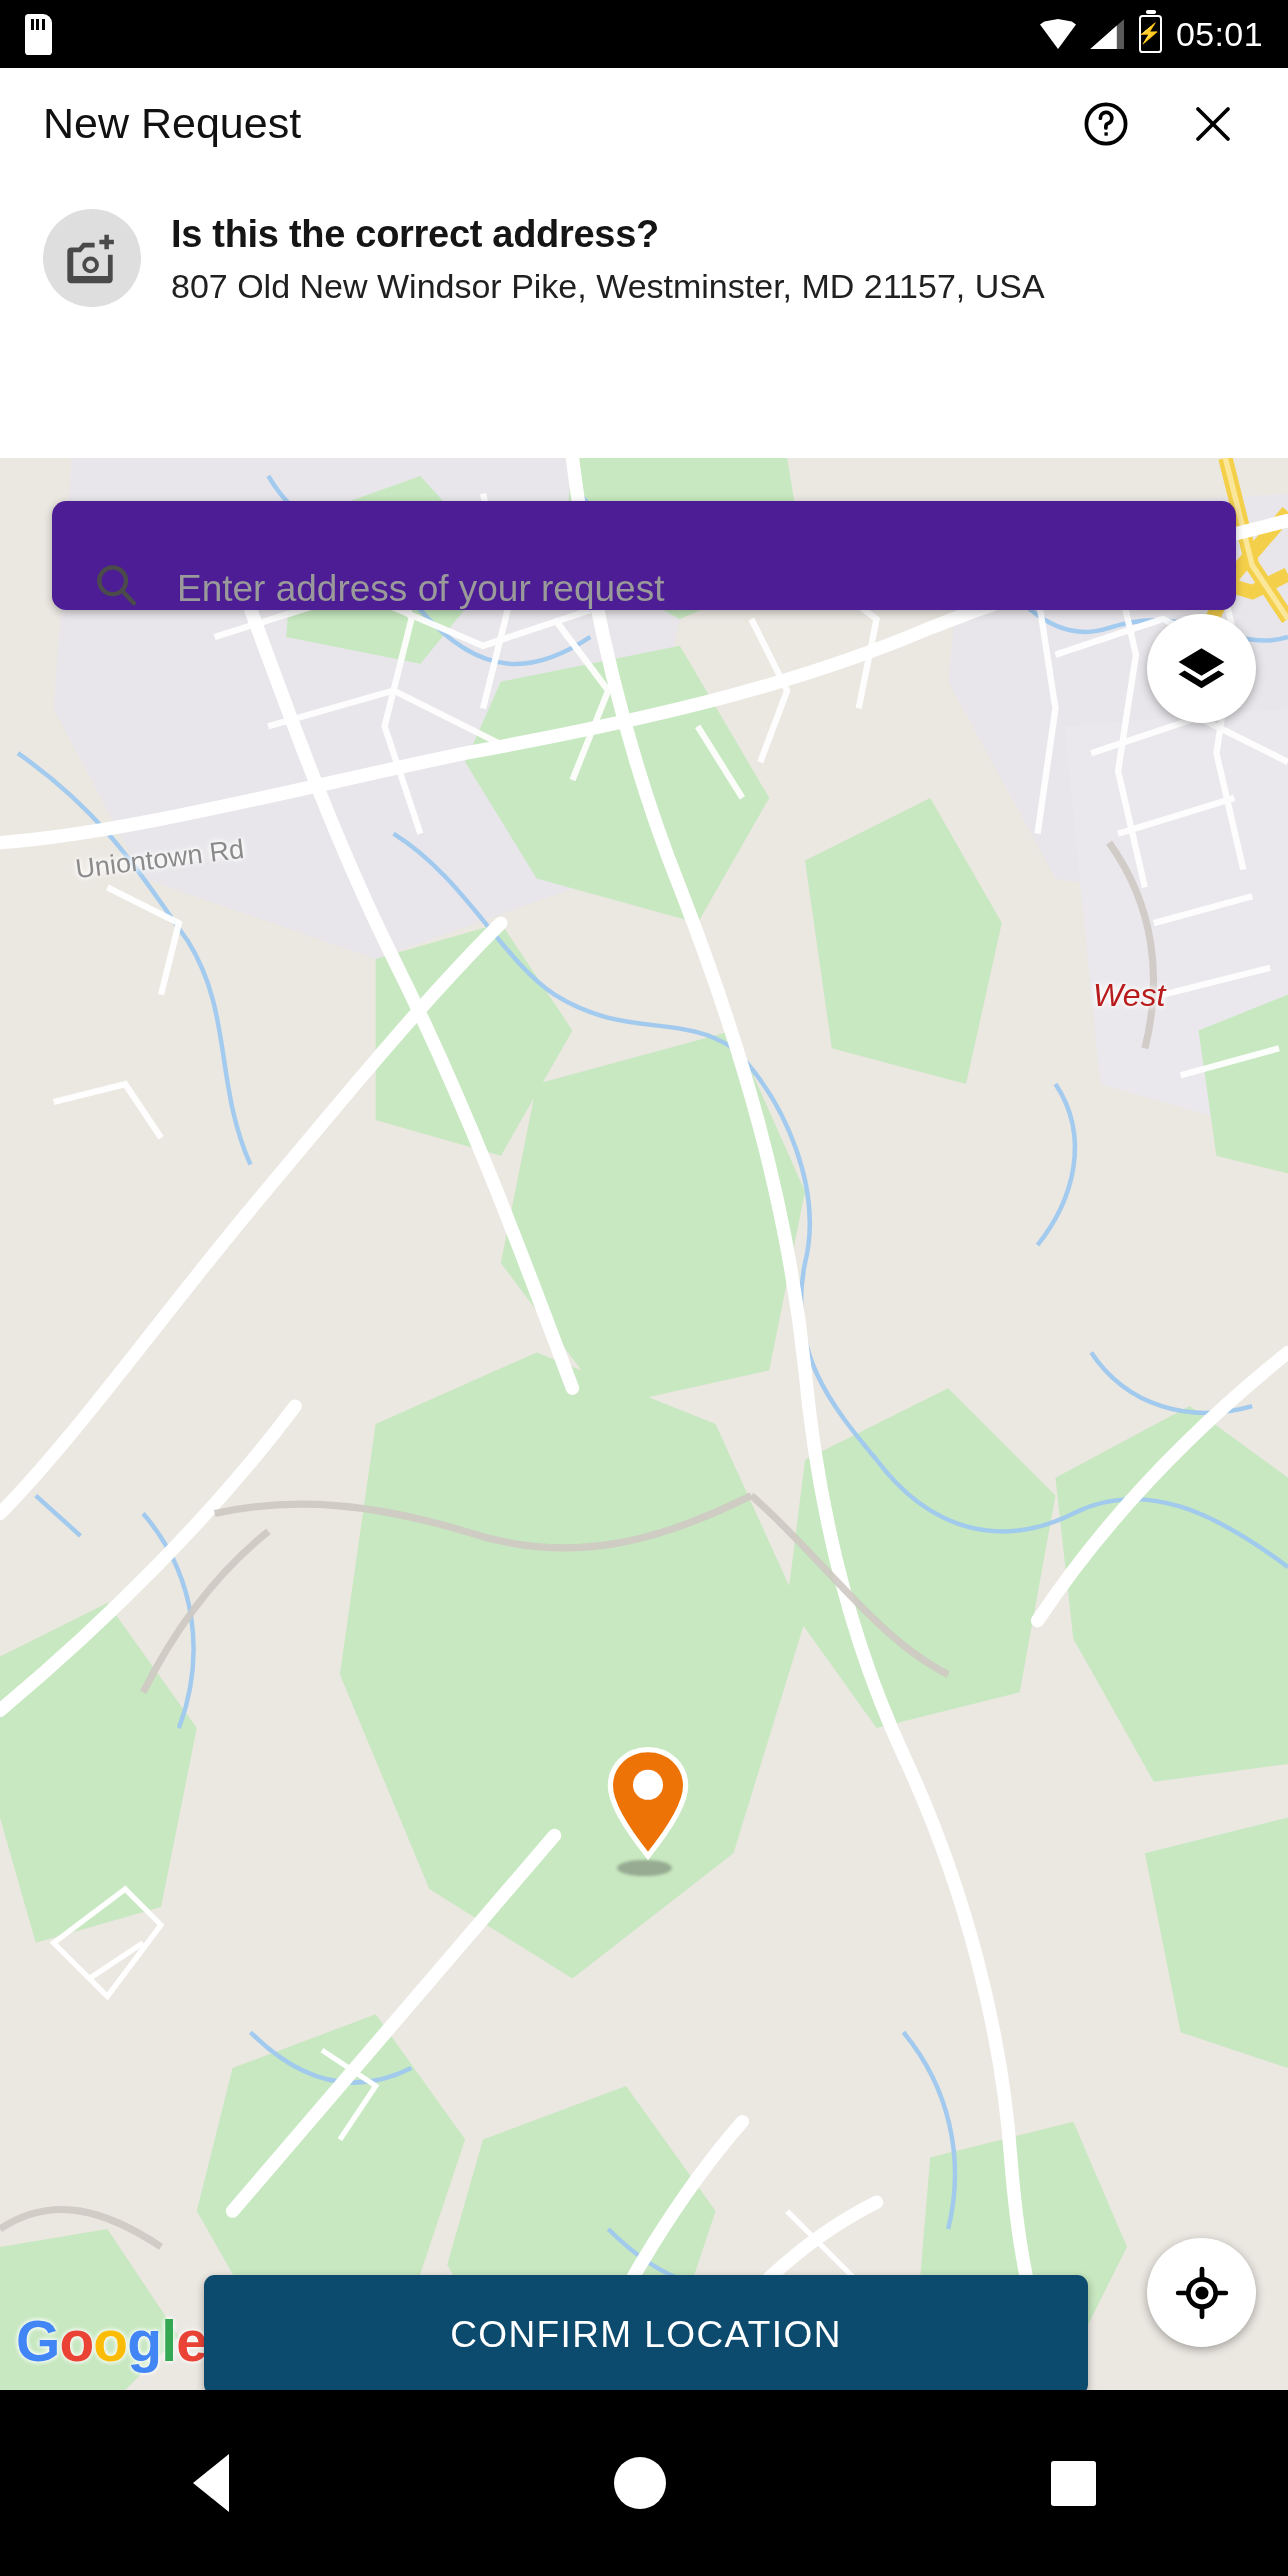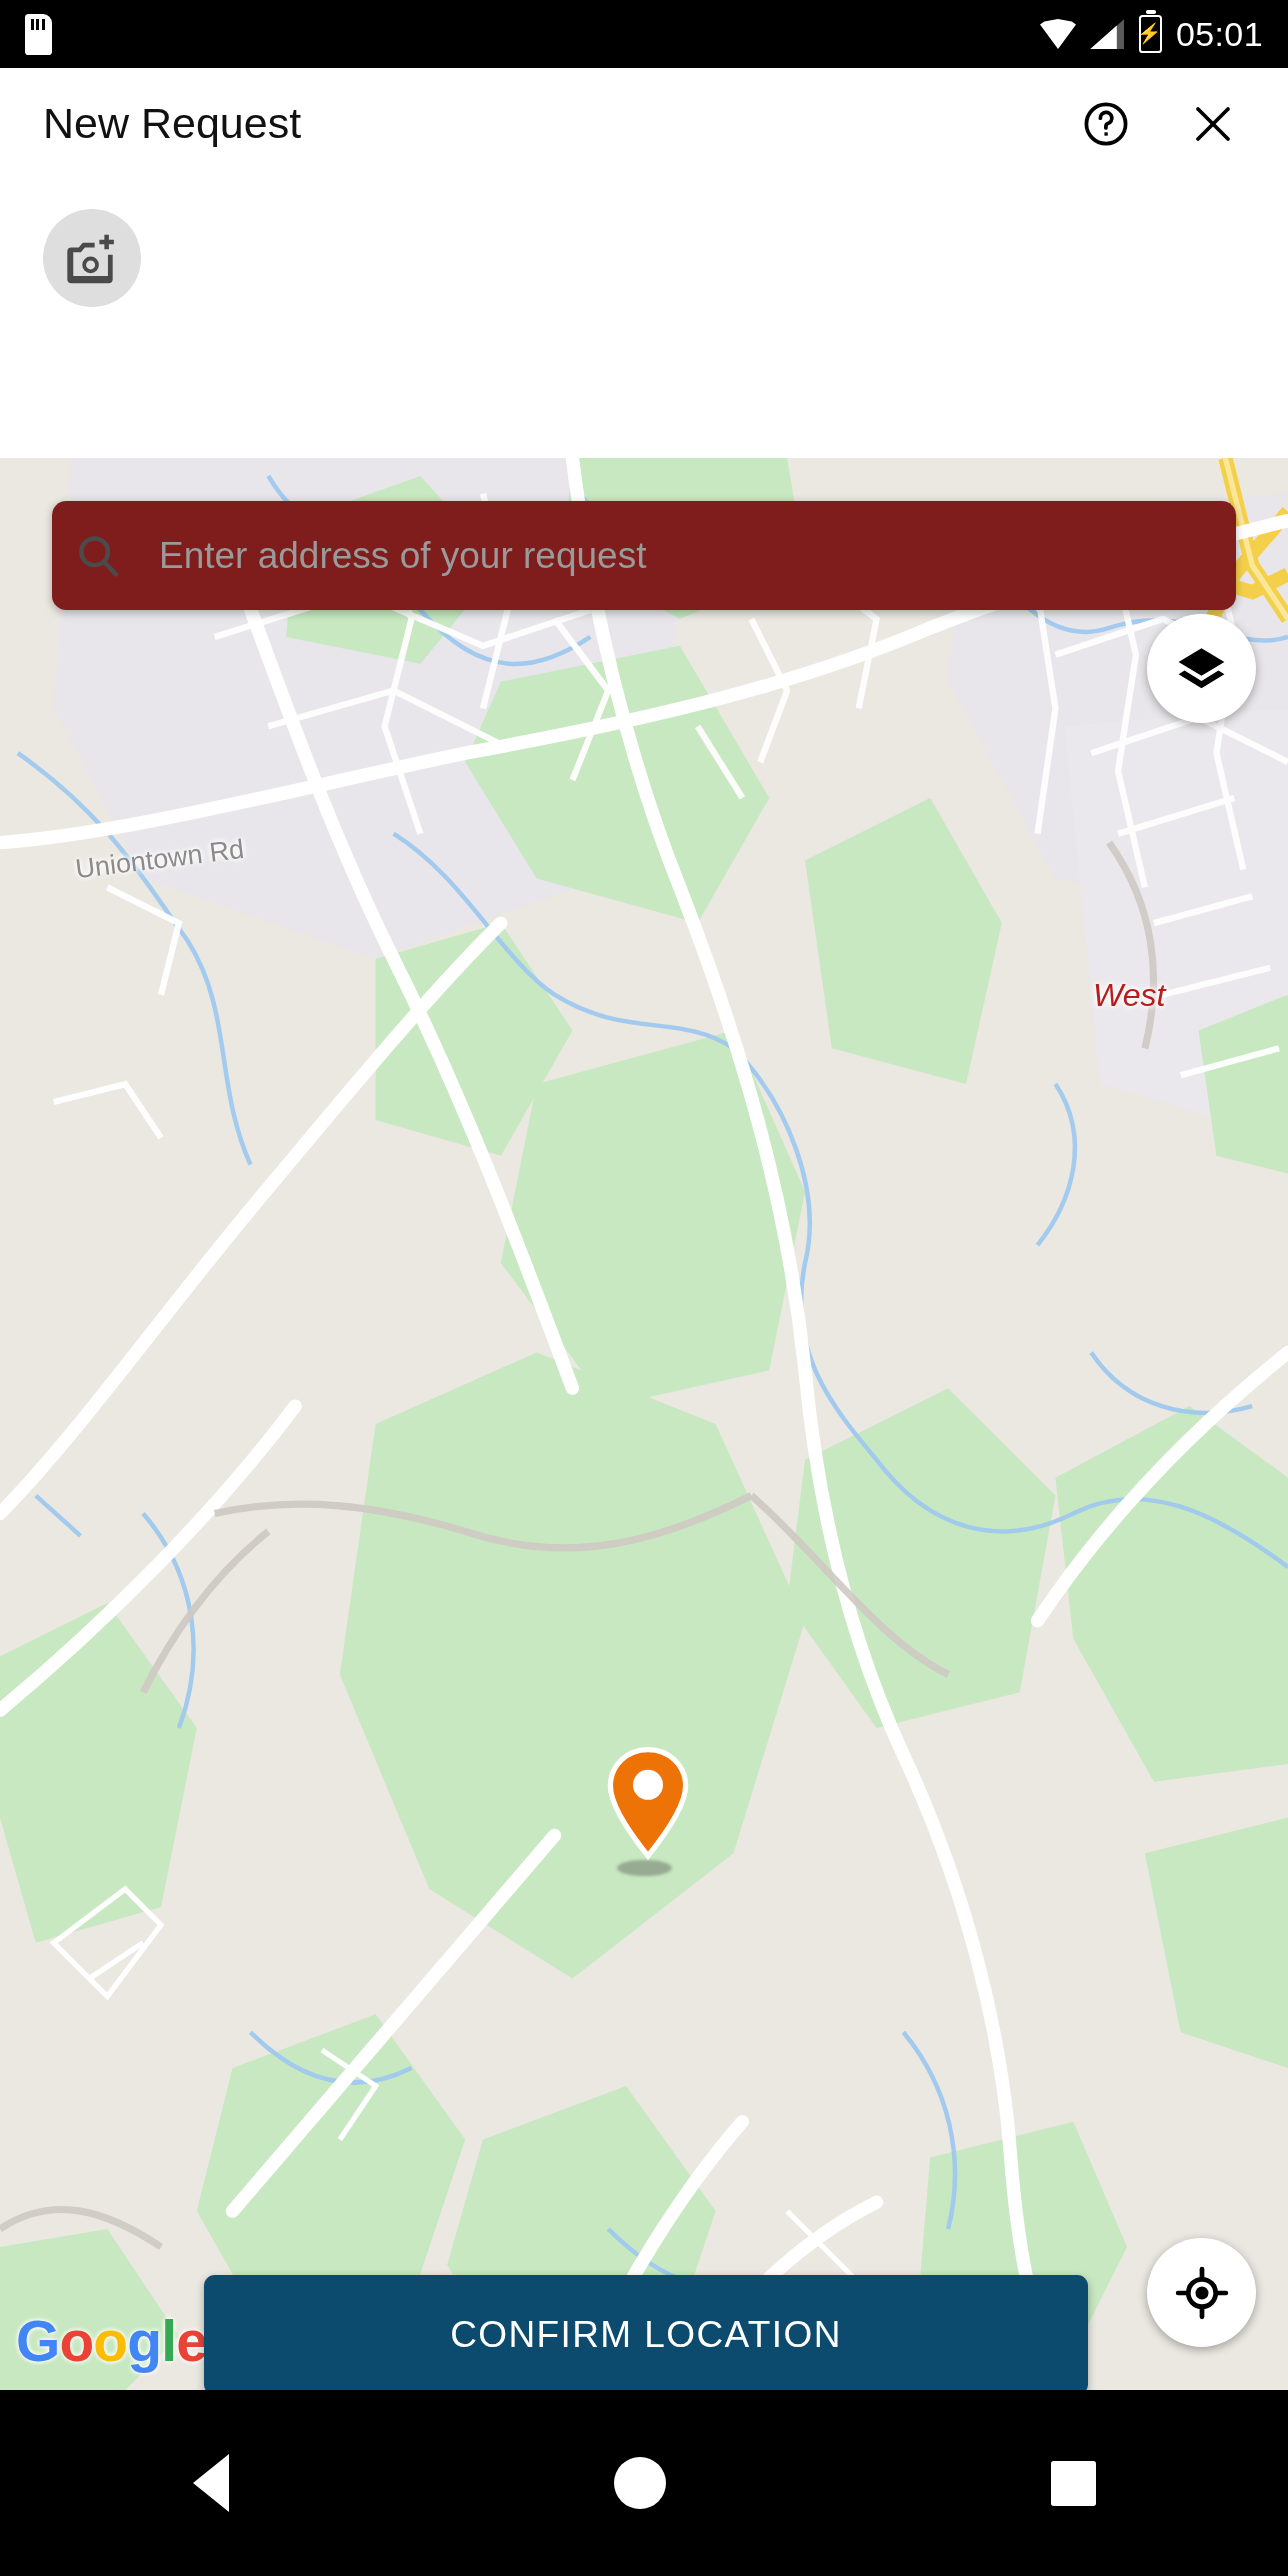--- a/index.html
+++ b/index.html
@@ -67,22 +67,22 @@
   .map-label {
     position:absolute; color:#8b8b8b; font-size:27px;
     text-shadow:0 0 5.4px #fff,0 0 5.4px #fff,0 0 9px #fff; white-space:nowrap;
   }
   .label-uniontown { left:75px; top:386px; transform:rotate(-7deg); }
   .label-west { left:1093px; top:519px; font-size:32px; color:#b91c1c;font-style:italic; }
 
   
   .searchbar {
     position:absolute; top:43px; left:52px; width:1184px; height:109px;
-    background:#7f1d1d; border-radius:14.3px; display:flex; align-items:center;
-    padding:0 21px; box-shadow:0 2.7px 9px rgba(0,0,0,0.28);
+    background:#4c1d95; border-radius:14.3px; display:flex; align-items:flex-end;
+    padding:0 39px; box-shadow:0 2.7px 9px rgba(0,0,0,0.28);
   }
   .search-placeholder { font-size:37px; color:#9a9a9a; margin-left:36px; }
 
   
   .fab {
     position:absolute; width:109px; height:109px; border-radius:50%; background:#fff;
     display:flex; align-items:center; justify-content:center;
     box-shadow:0 2.7px 9.8px rgba(0,0,0,0.32); cursor:pointer;
   }
   .fab-layers { right:32px; top:156px; }
@@ -159,20 +159,24 @@
   </div>
 
   <div class="prompt">
     <div class="avatar">
       <svg width="57" height="54" viewBox="0 0 24 22">
         <path d="M3 6.6h3.2L7.9 4.6h5.0V6.6H8.8L7.1 8.6H3.9v10.0h14.6V9.6h2.0v10.4c0 .9-.7 1.6-1.6 1.6H3.0c-.9 0-1.6-.7-1.6-1.6V8.2c0-.9.7-1.6 1.6-1.6z" fill="#4a4a4a"></path>
         <circle cx="11.2" cy="13.9" r="3.5" fill="#4a4a4a"></circle>
         <circle cx="11.2" cy="13.9" r="1.9" fill="#dedede"></circle>
         <path d="M17.0 1.2h1.9v2.1h2.1v1.9h-2.1v2.1h-1.9V5.2h-2.1V3.3h2.1z" fill="#4a4a4a"></path>
       </svg>
+    </div>
+    <div class="prompt-text">
+      <div class="prompt-title">Is this the correct address?</div>
+      <div class="prompt-address">807 Old New Windsor Pike, Westminster, MD 21157, USA</div>
     </div>
   </div>
 
   <div class="map">
 
     <svg class="maplayer" viewBox="0 0 1440 2160" preserveAspectRatio="none">
       <rect x="0" y="0" width="1440" height="2160" fill="#ebe7e1"></rect>
 
       <path d="M80,0 L700,0 L760,180 L700,460 L420,560 L160,470 L60,280 Z" fill="#e8e6ea"></path>
       <path d="M1080,60 L1440,40 L1440,520 L1180,470 L1060,250 Z" fill="#e8e6ea"></path>

